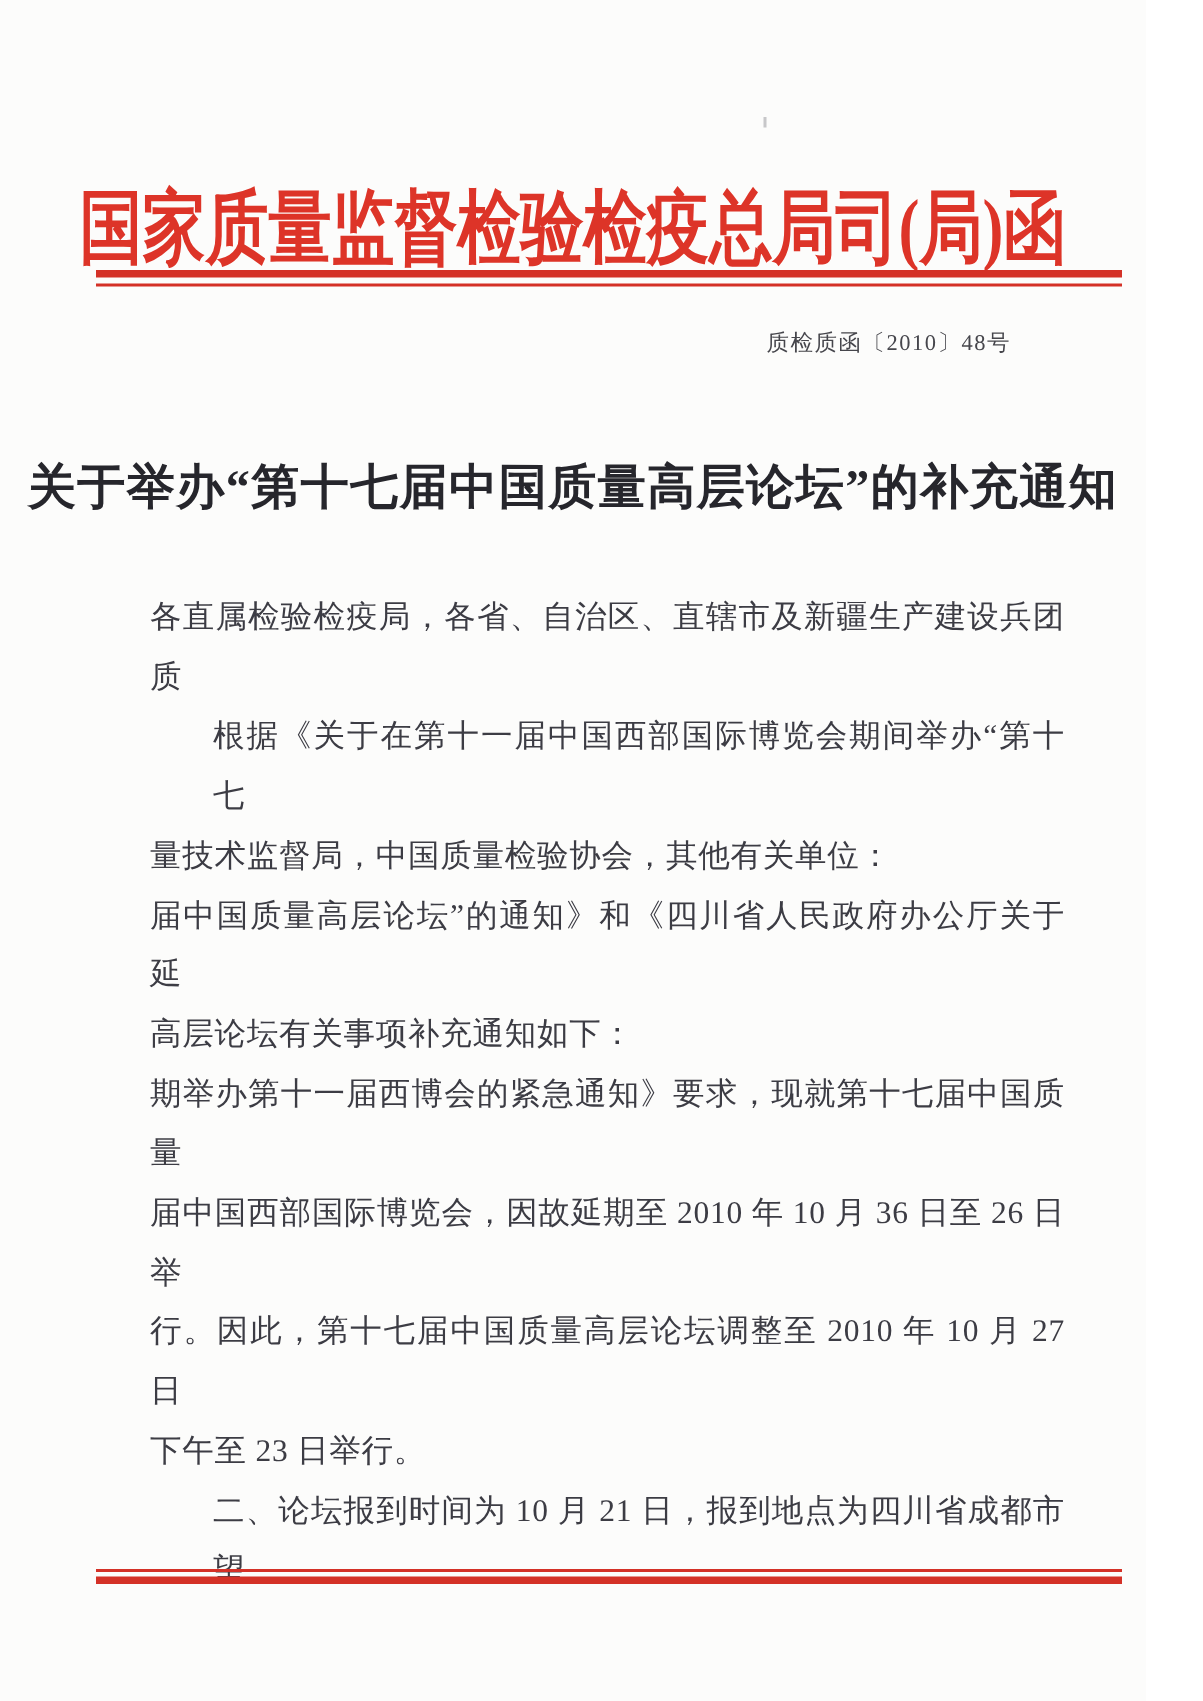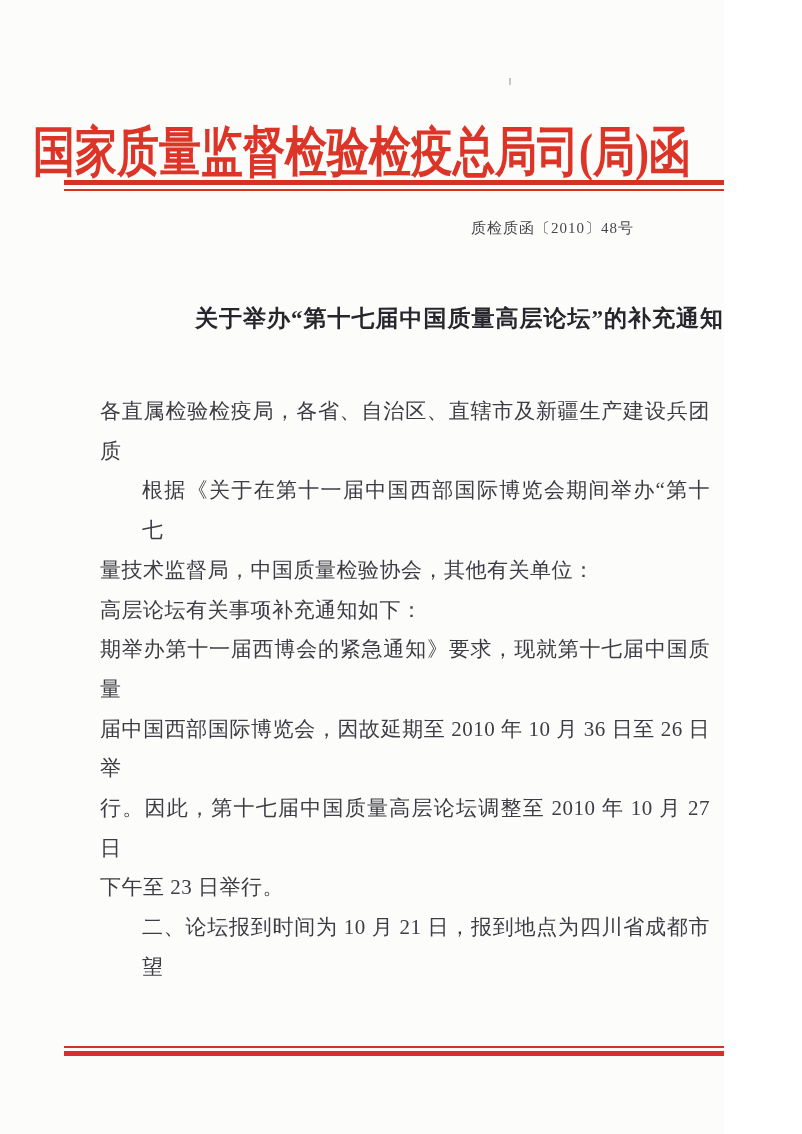--- a/index.html
+++ b/index.html
@@ -7,20 +7,21 @@
     width: 802px; height: 1134px;
     background: #ffffff;
     font-family: "Liberation Serif", "DejaVu Serif", serif;
     overflow: hidden;
   }
   .page {
     position: relative;
     width: 724px; height: 1134px;
     background: var(--bg, #fcfcfb);
     overflow: hidden;
+    padding-left: 40px;
   }
   .header-title {
     position: absolute;
     left: 0; right: 0; top: 116px;
     text-align: center;
     color: var(--header-red, #dd3428);
     font-size: 42px;
     font-weight: bold;
     letter-spacing: 0px;
     transform: scaleY(1.28);
@@ -36,23 +37,23 @@
     position: absolute;
     top: 219px; right: 90px;
     color: #46464c;
     font-size: 15px;
     letter-spacing: 1px;
     white-space: nowrap;
   }
   .doc-title {
     position: absolute;
     left: 0; right: 0; top: 303px;
-    text-align: right;
+    text-align: center;
     color: var(--title-text, #26262c);
-    font-size: 23px;
+    font-size: 32px;
     font-weight: bold;
     letter-spacing: 1px;
     white-space: nowrap;
   }
   .doc-body {
     position: absolute;
     left: 100px; top: 392px;
     width: 610px;
     color: var(--body-text, #3c3c44);
     font-size: 21px;
@@ -86,20 +87,21 @@
   <div class="rule rule-top-thin"></div>
 
   <div class="doc-number">质检质函〔2010〕48号</div>
 
   <div class="doc-title">关于举办“第十七届中国质量高层论坛”的补充通知</div>
 
   <div class="doc-body">
       <div class="bodyline full">各直属检验检疫局，各省、自治区、直辖市及新疆生产建设兵团质</div>
       <div class="bodyline indent full">根据《关于在第十一届中国西部国际博览会期间举办“第十七</div>
       <div class="bodyline">量技术监督局，中国质量检验协会，其他有关单位：</div>
+      <div class="bodyline full">届中国质量高层论坛”的通知》和《四川省人民政府办公厅关于延</div>
       <div class="bodyline">高层论坛有关事项补充通知如下：</div>
       <div class="bodyline full">期举办第十一届西博会的紧急通知》要求，现就第十七届中国质量</div>
       <div class="bodyline full">届中国西部国际博览会，因故延期至 2010 年 10 月 36 日至 26 日举</div>
       <div class="bodyline full">行。因此，第十七届中国质量高层论坛调整至 2010 年 10 月 27 日</div>
       <div class="bodyline">下午至 23 日举行。</div>
       <div class="bodyline indent full">二、论坛报到时间为 10 月 21 日，报到地点为四川省成都市望</div>
     </div>
 
   <div class="speck"></div>
 

